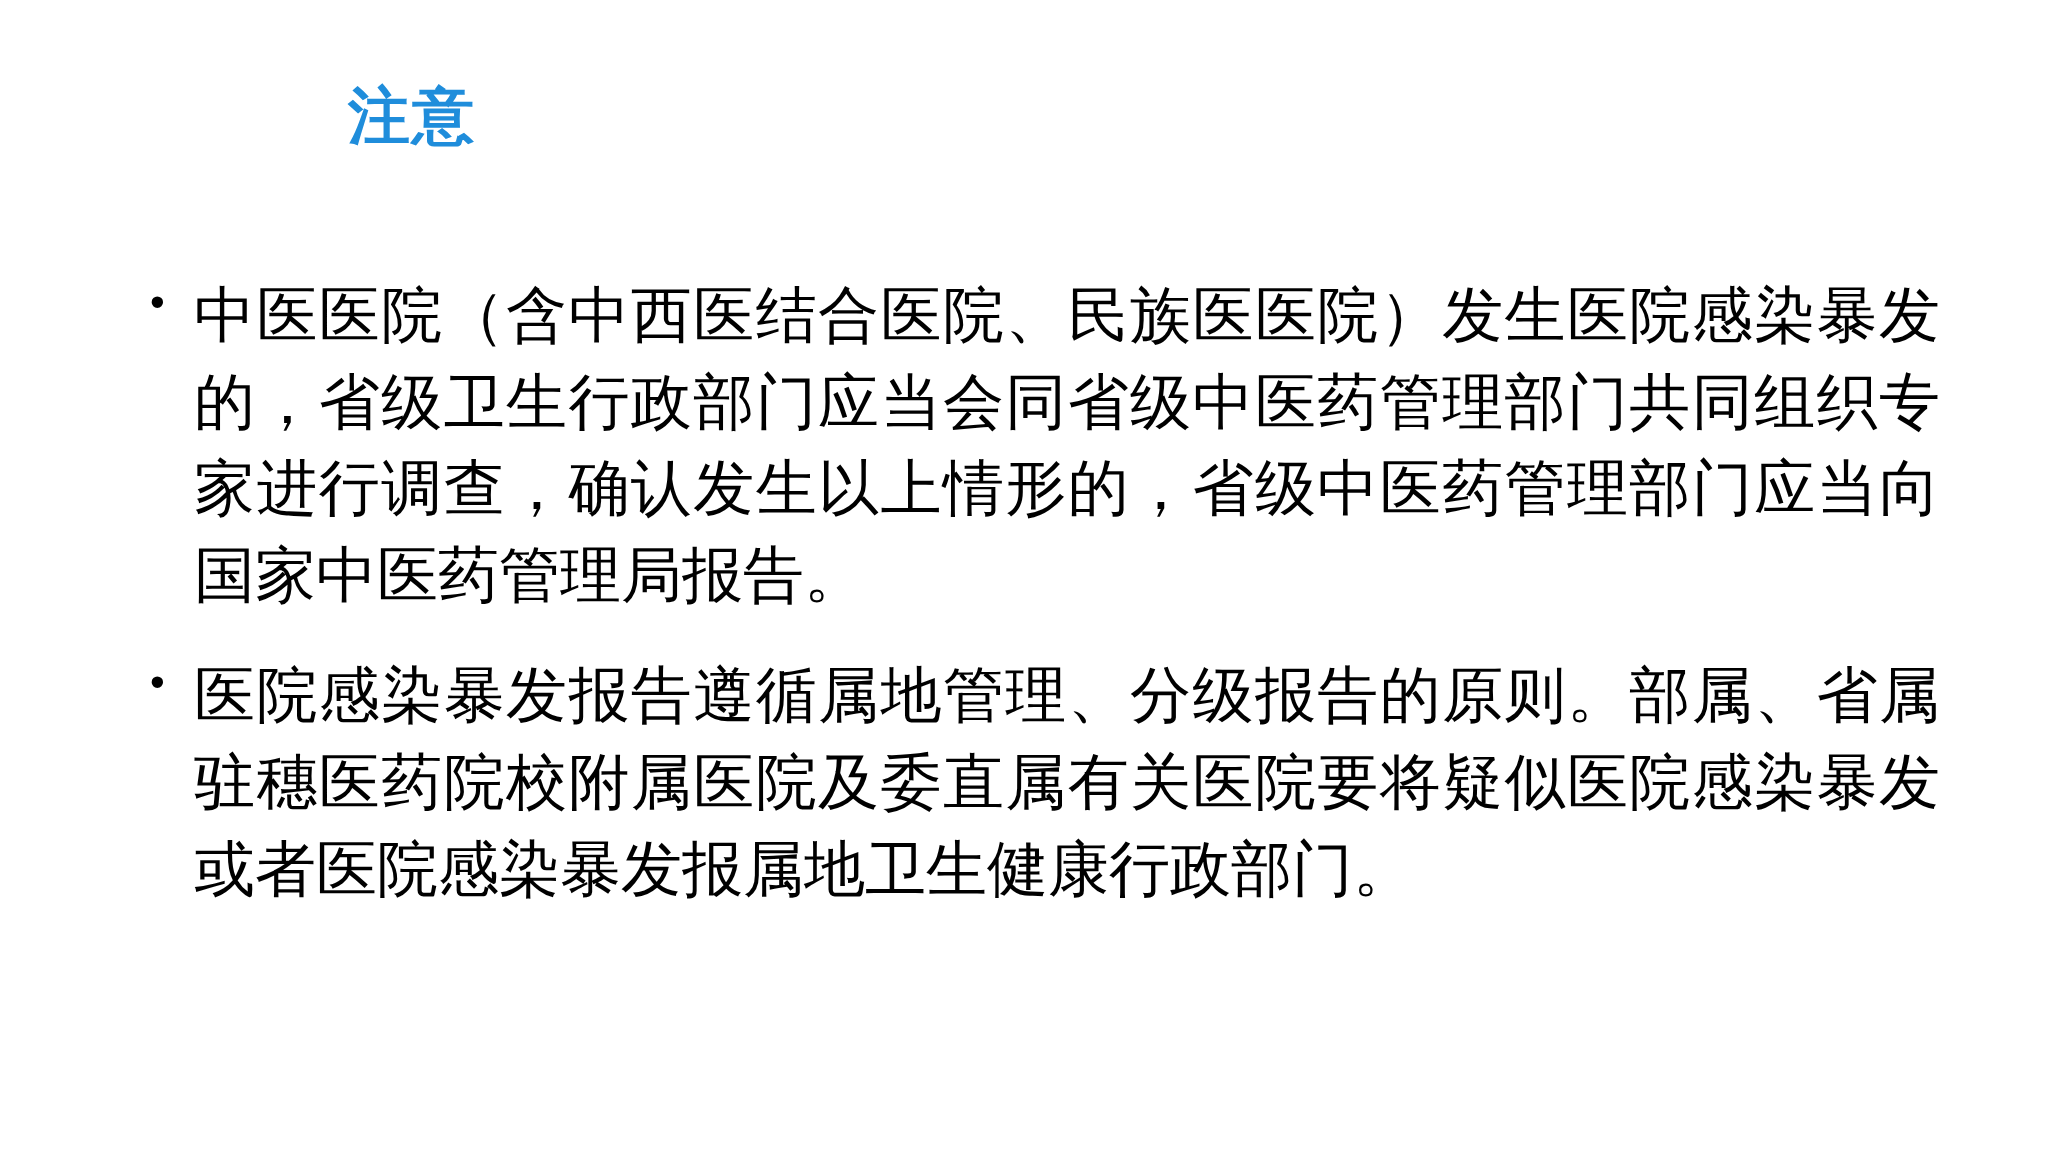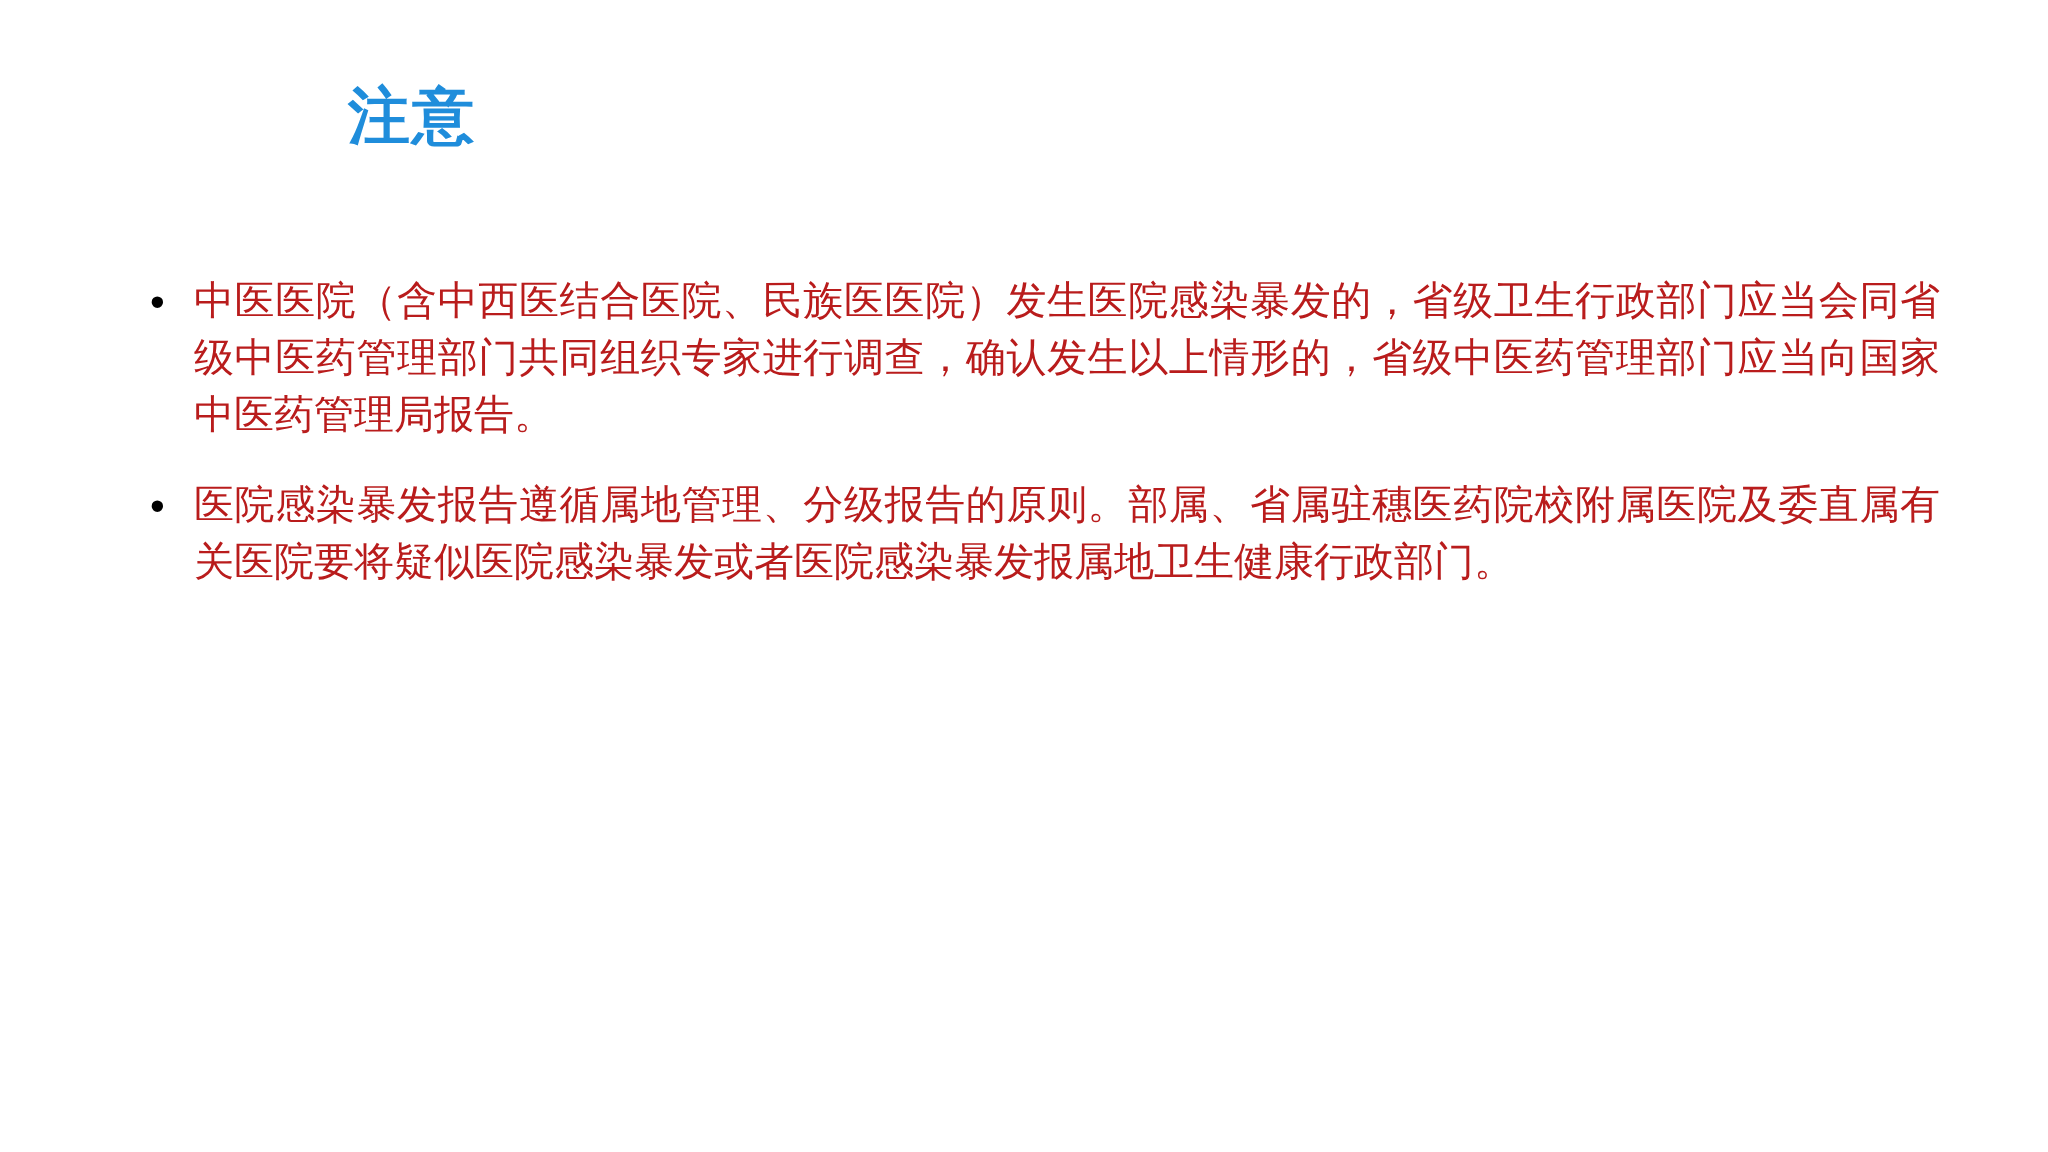--- a/index.html
+++ b/index.html
@@ -45,23 +45,23 @@
   .bullet-mark {
     flex: 0 0 auto;
     width: 44px;
     font-size: 42px;
     line-height: 1.42;
     color: #000000;
     text-align: left;
   }
   .bullet-text {
     flex: 1 1 auto;
-    font-size: 40px;
+    font-size: 61px;
     line-height: 1.42;
-    color: #b91c1c;
+    color: #000000;
     text-align: justify;
     text-justify: inter-ideograph;
     letter-spacing: 0px;
   }
 </style>
 </head>
 <body>
 
 <div class="slide">
 

